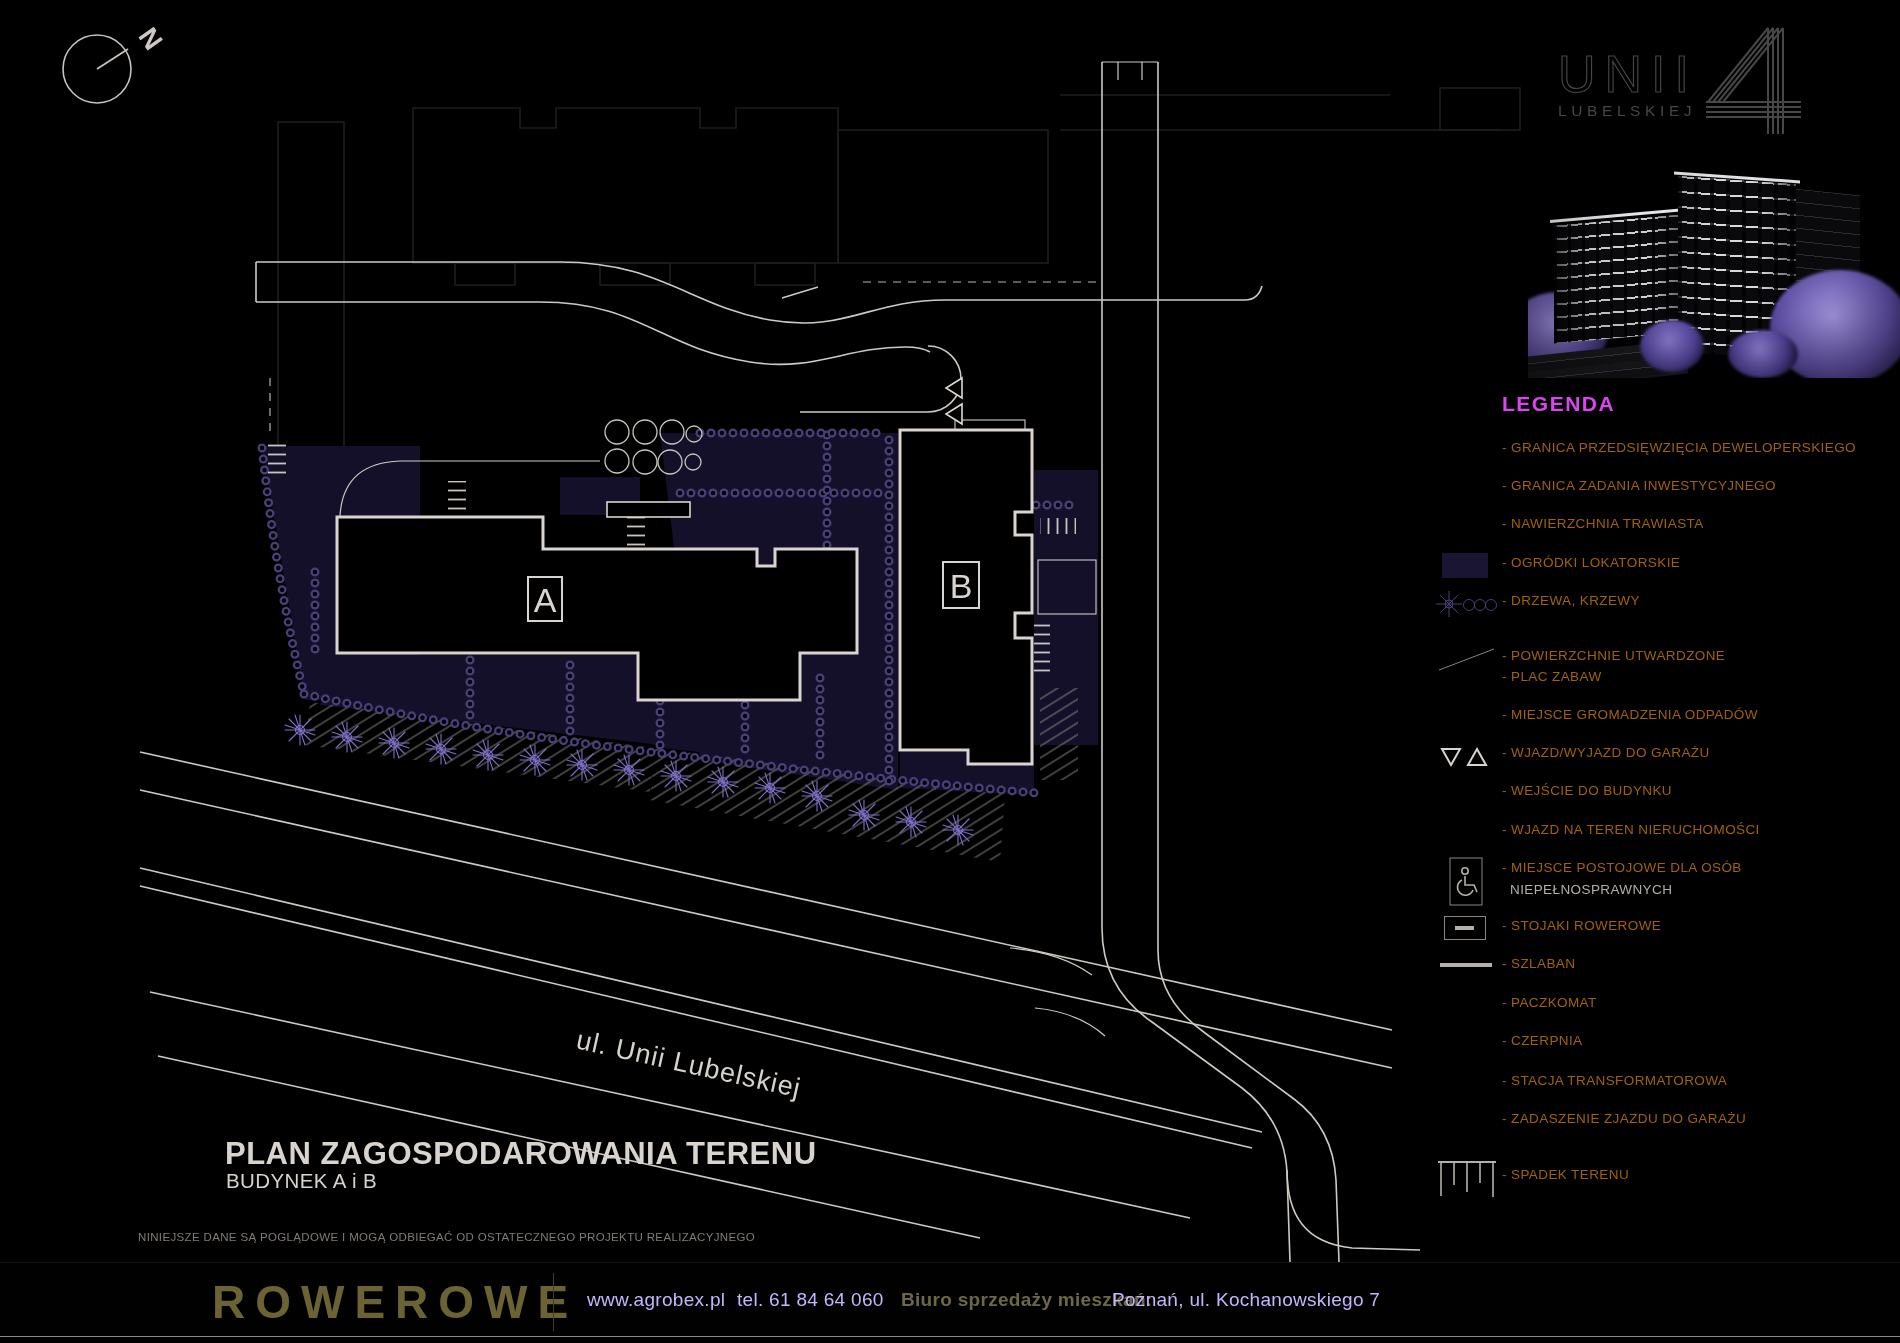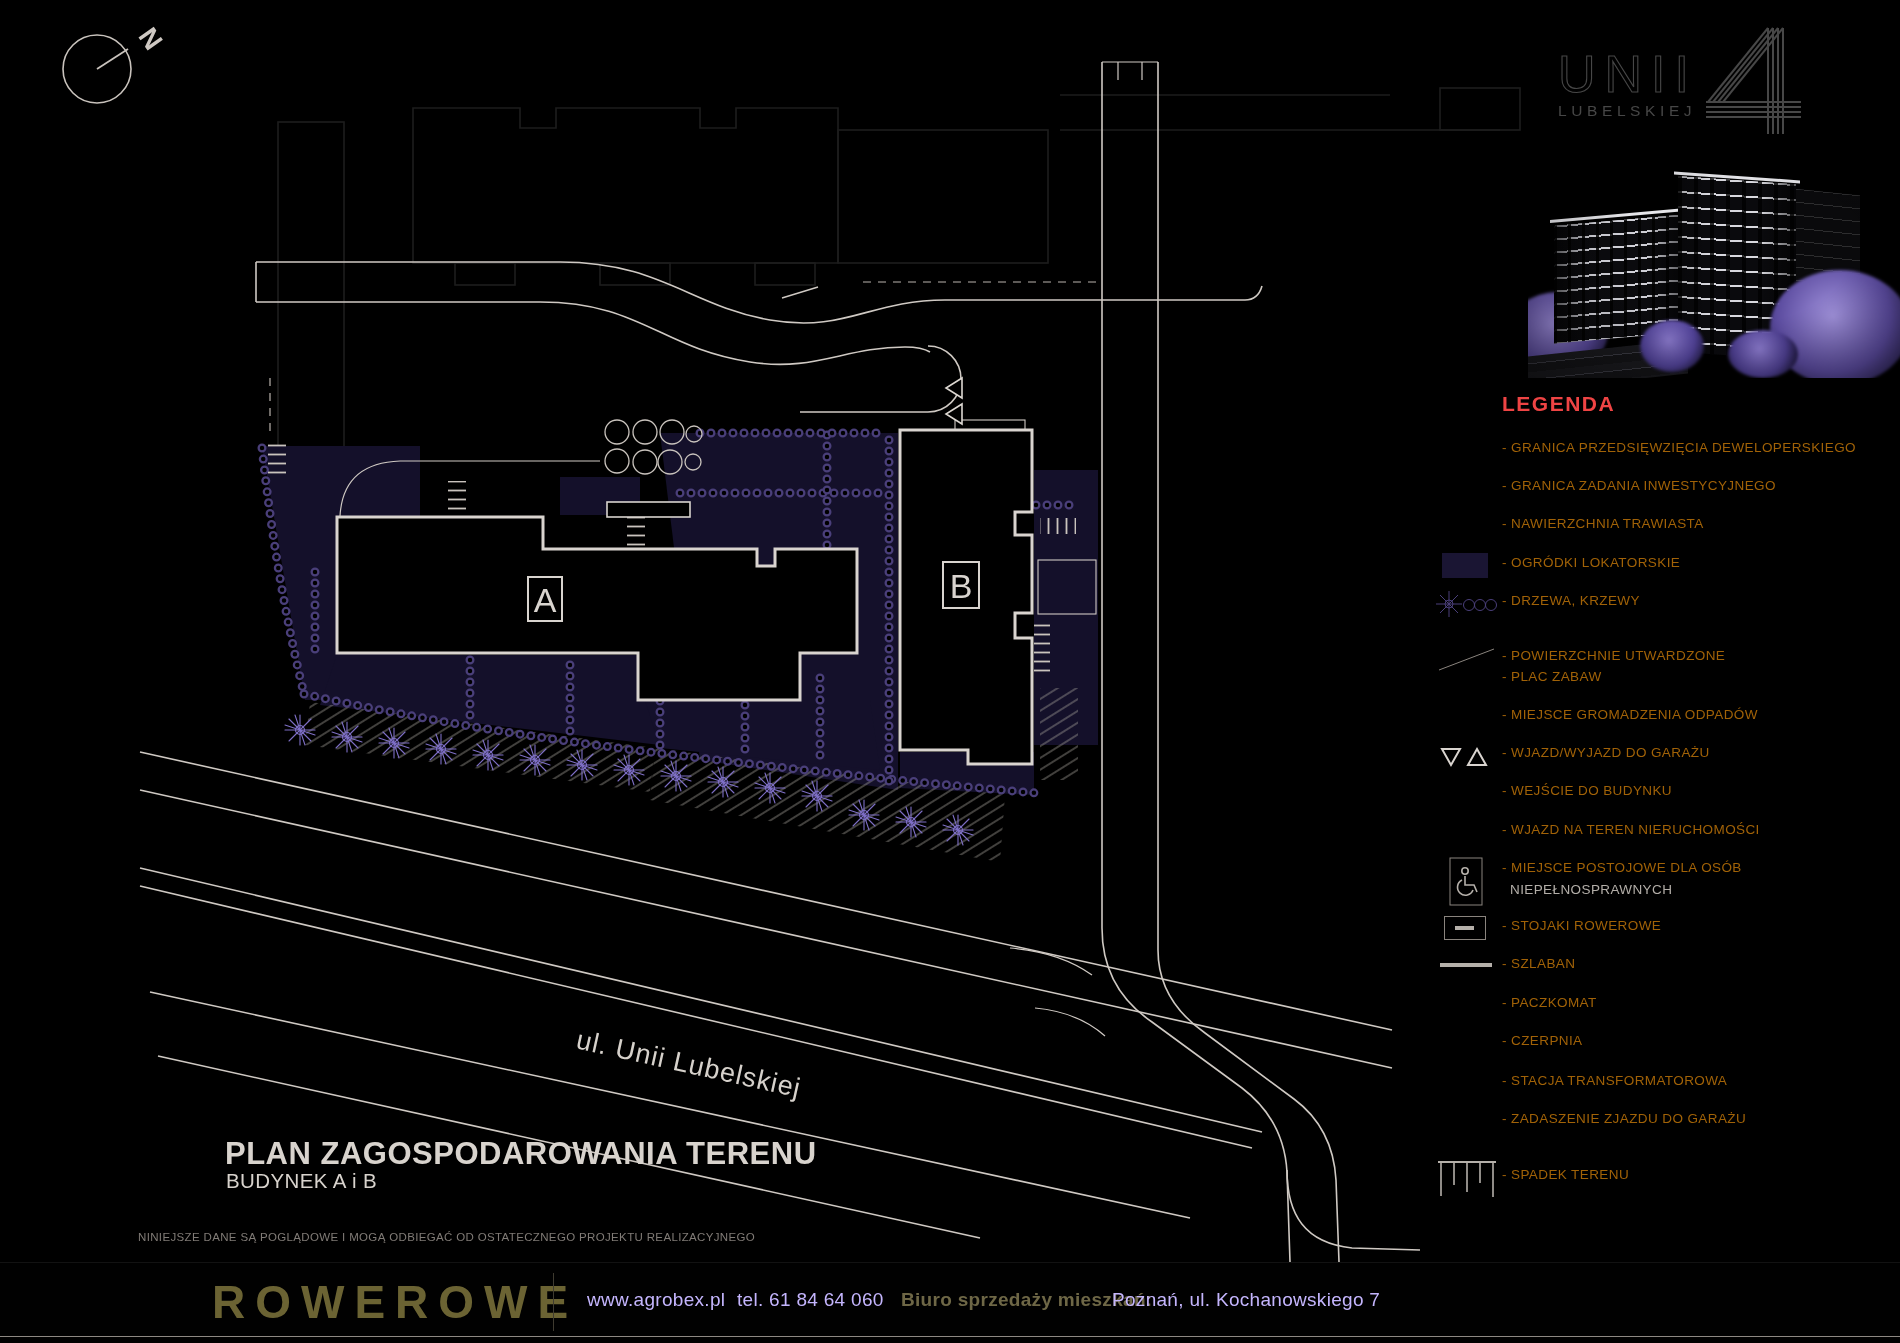--- a/index.html
+++ b/index.html
@@ -33,21 +33,21 @@
        repeating-linear-gradient(180deg,rgba(255,255,255,.14) 0 1px,rgba(0,0,0,0) 1px 13px),#0a0a0c;}
   .render .roof{position:absolute;height:3px;background:#e6e6ea;}
   .render .tree{position:absolute;border-radius:50%;filter:blur(1.5px);}
   .render .road{position:absolute;left:0;top:196px;width:160px;height:34px;transform:skewY(-6deg);
      background:repeating-linear-gradient(180deg,#1a1a1e 0 7px,#3a3a42 7px 8px,#141417 8px 16px);}
   .render::after{content:"";position:absolute;inset:0;
      background:radial-gradient(ellipse at 55% 45%,rgba(0,0,0,0) 40%,rgba(0,0,0,.38));}
 
   
   .legend-heading{position:absolute;left:1502px;top:392px;font-size:21px;font-weight:bold;
-     letter-spacing:1.5px;color:#ef4444;}
+     letter-spacing:1.5px;color:#d946ef;}
   .lrow{position:absolute;left:1436px;width:462px;height:24px;}
   .lrow .ltext{position:absolute;left:66px;top:0;font-size:13.5px;letter-spacing:.4px;
      color:#a16207;white-space:nowrap;}
   .lrow .ltext2{position:absolute;left:74px;top:22px;font-size:13.5px;letter-spacing:.4px;color:#b3aea8;}
   .licon{position:absolute;left:0;top:-6px;width:62px;height:34px;}
   .swatch{position:absolute;left:6px;top:4px;width:46px;height:25px;background:#1a1533;}
   .dashbox{position:absolute;left:8px;top:4px;width:40px;height:22px;border:1px solid #8a847e;}
   .dashbox i{position:absolute;left:10px;top:9px;width:19px;height:4px;background:#b5b0aa;}
   .barline{position:absolute;left:4px;top:13px;width:52px;height:4px;background:#b5b0aa;}
 

